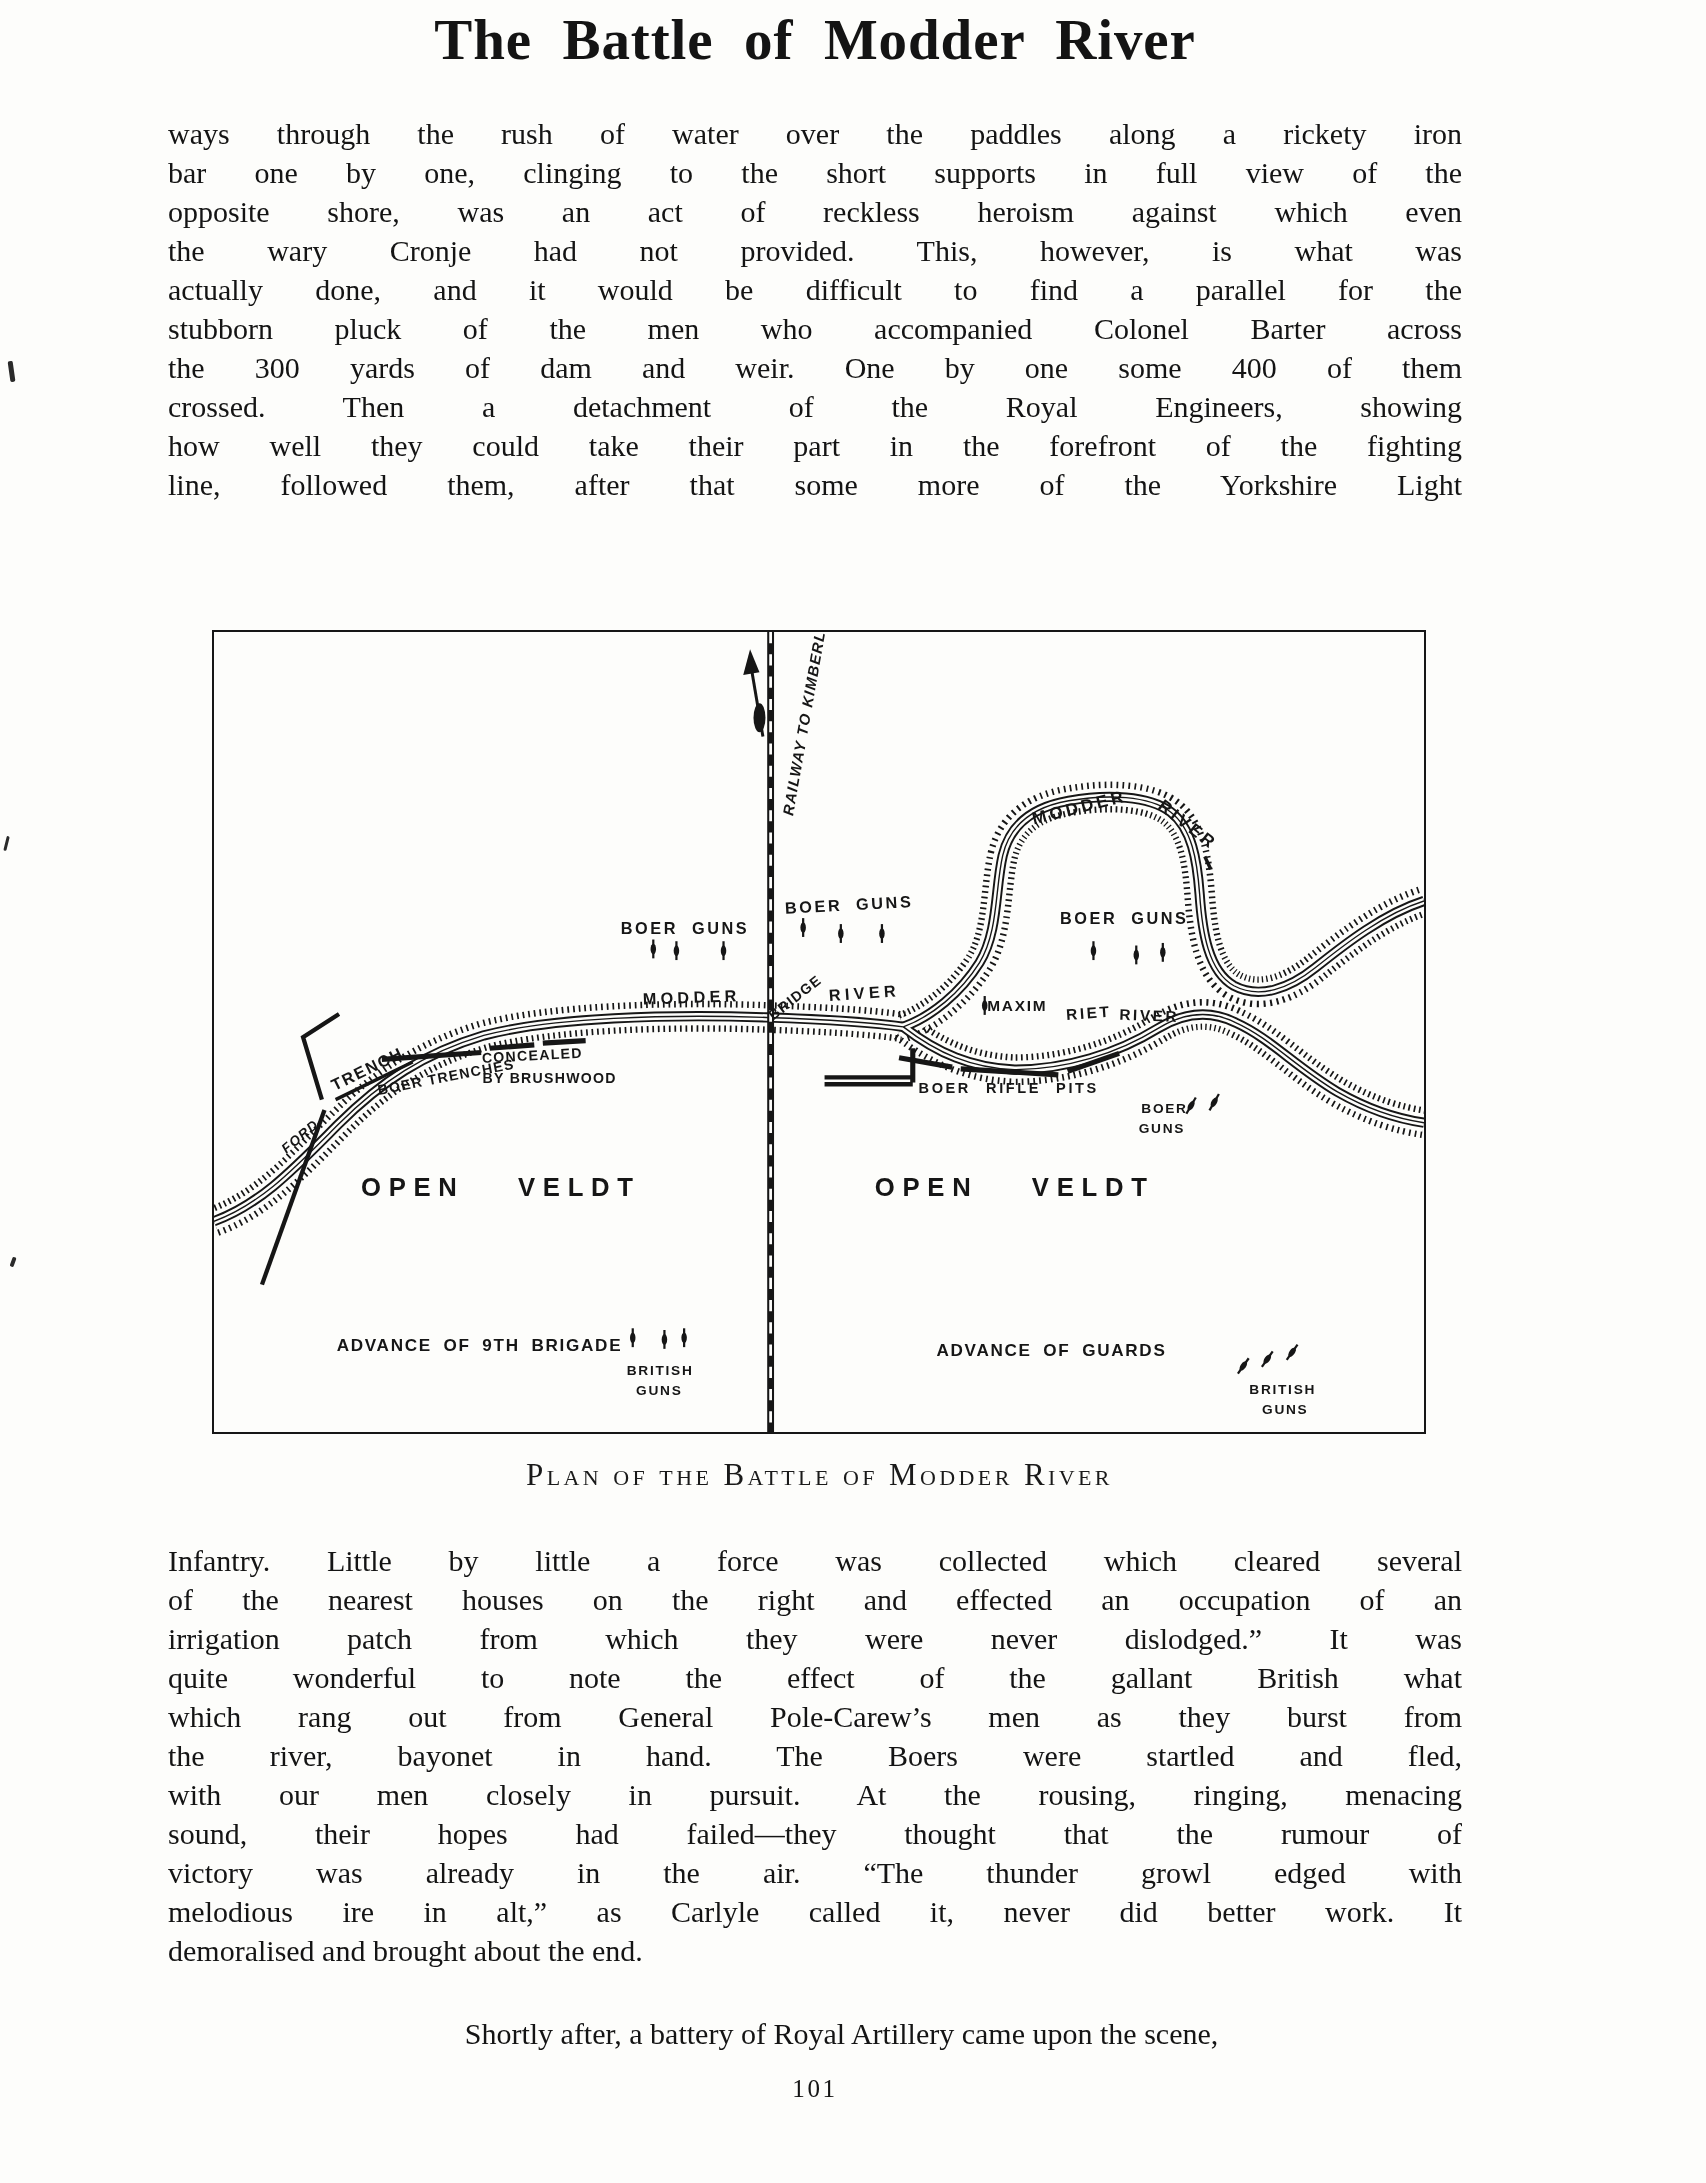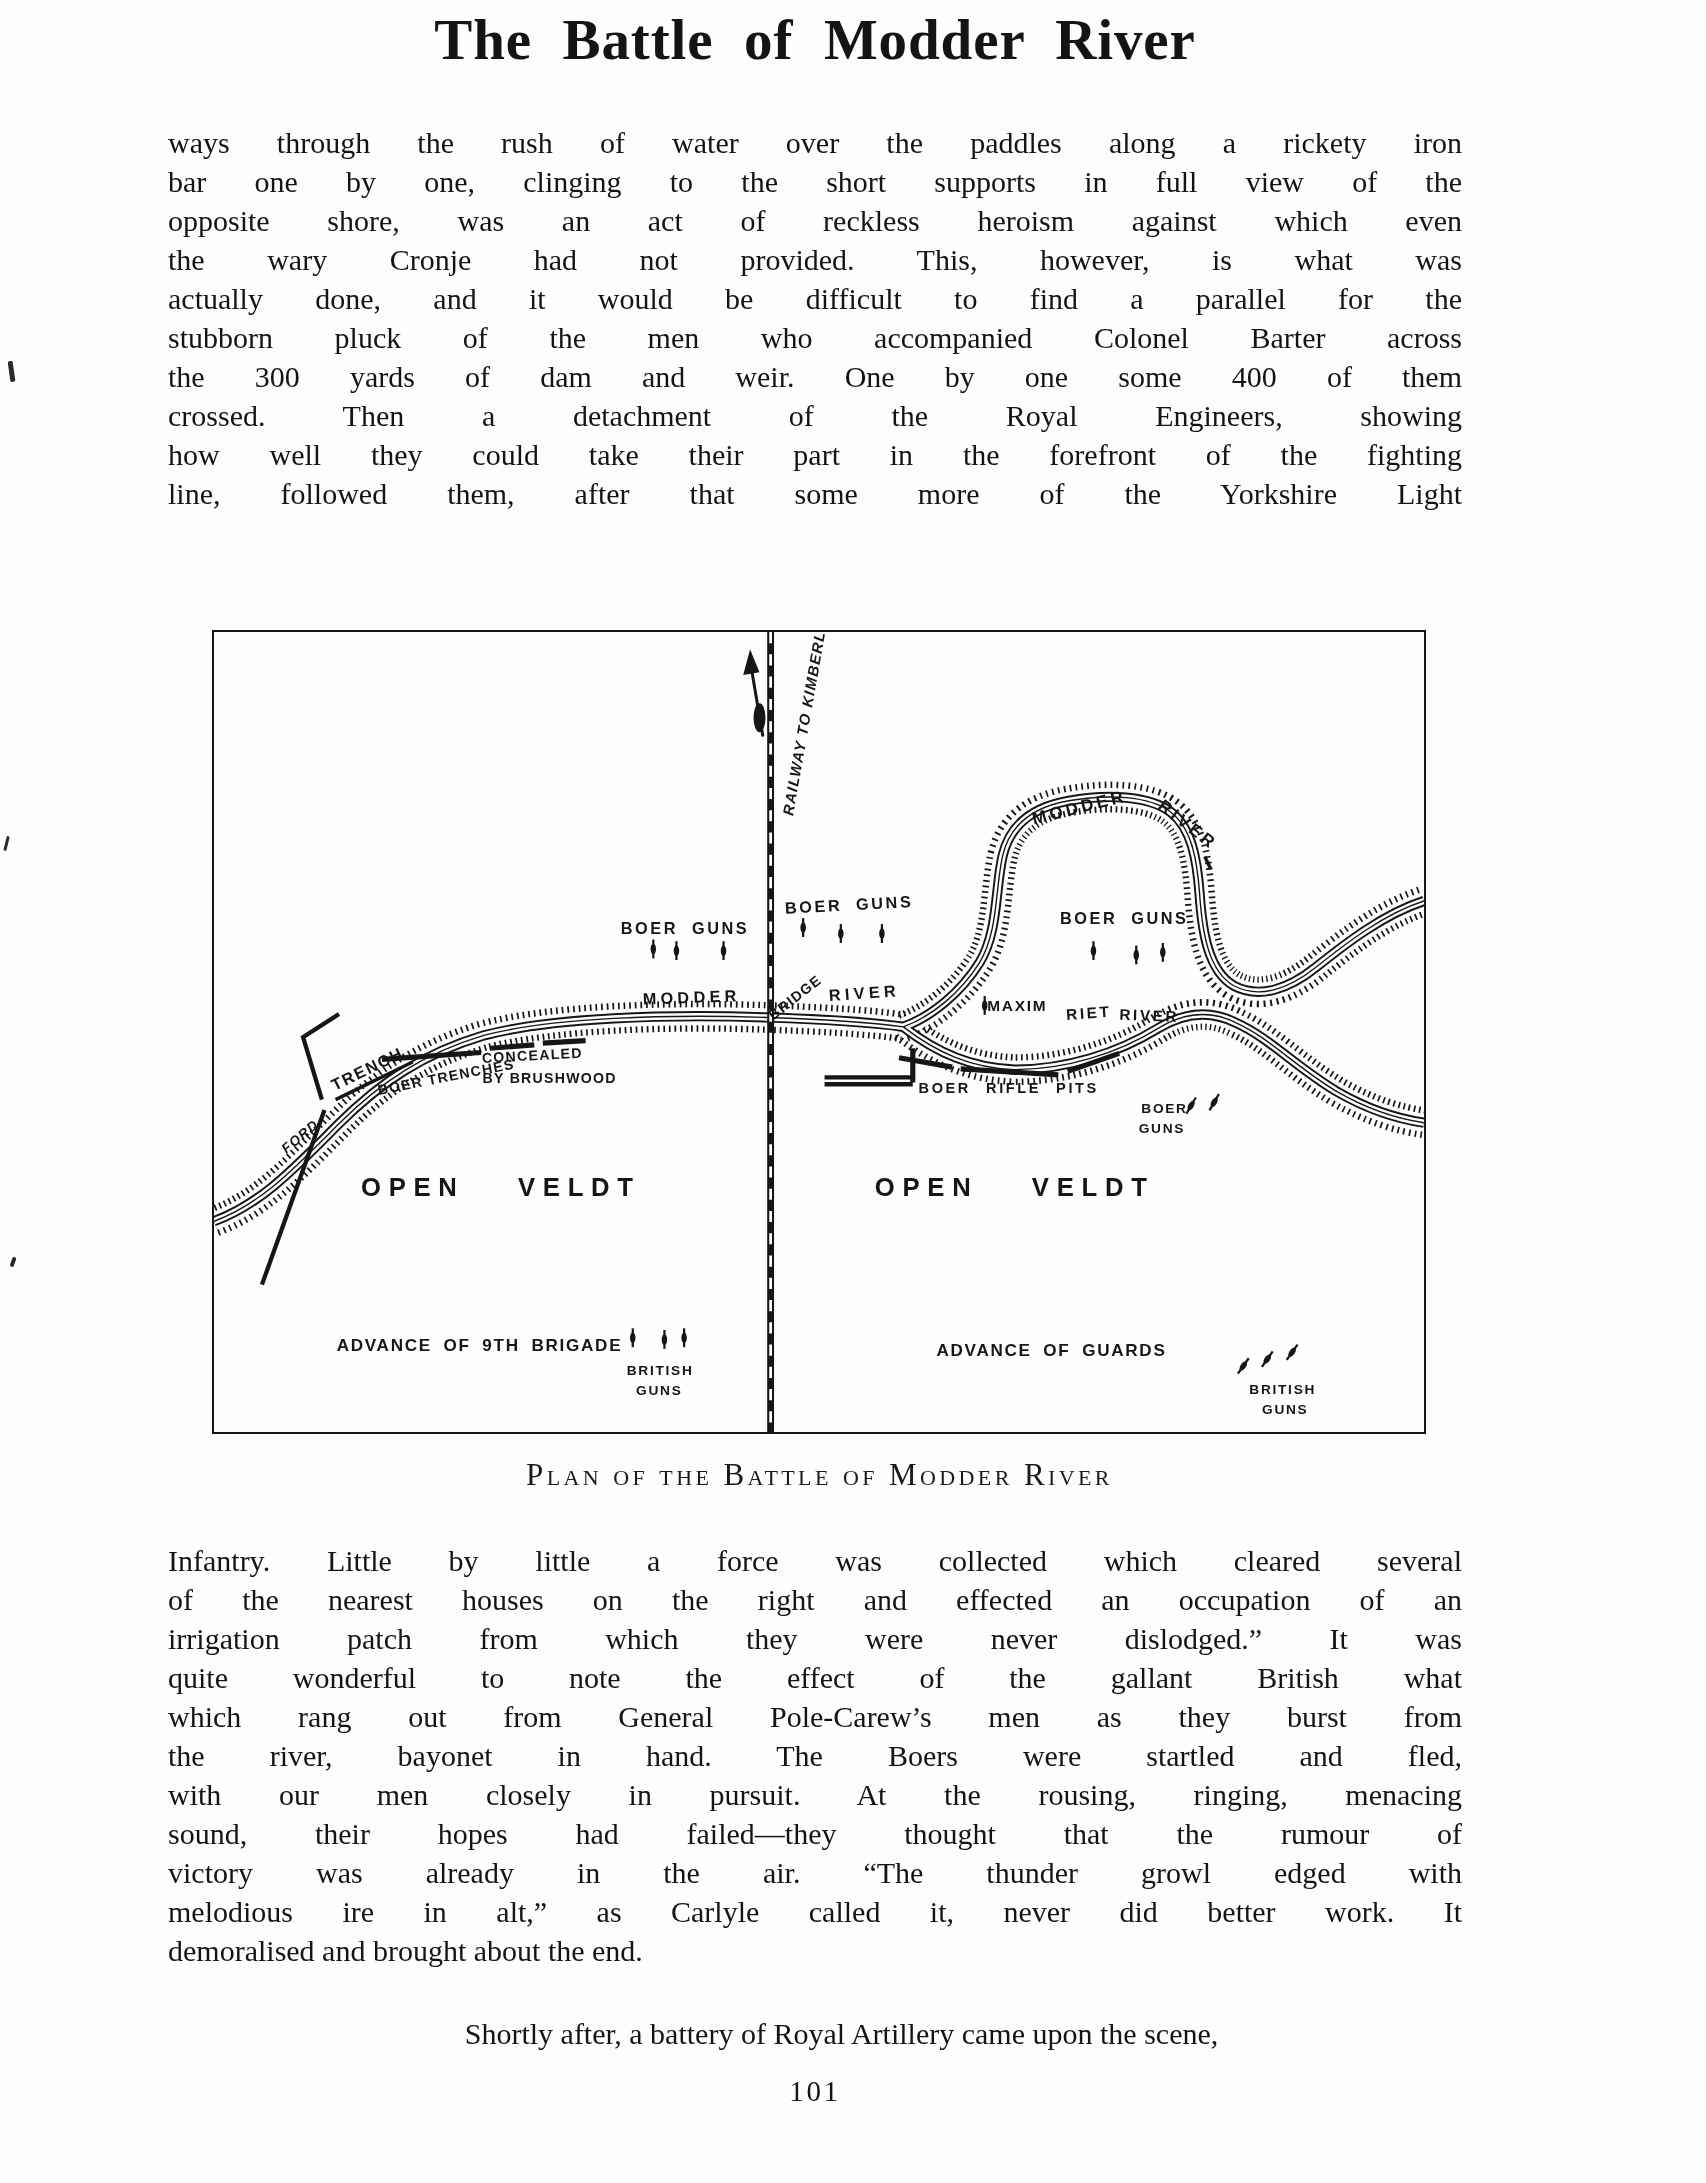--- a/index.html
+++ b/index.html
@@ -6,21 +6,21 @@
   .page{
     position:relative; width:1706px; height:2183px; background:#fdfdfb;
     font-family:"Liberation Serif", serif; color:#141414; overflow:hidden;
   }
   .page-title{
     position:absolute; left:168px; top:6.8px; width:1294px;
     text-align:center; font-size:57px; font-weight:bold;
     word-spacing:15.4px; letter-spacing:0.9px;
   }
   .para{ position:absolute; left:168px; width:1294px; font-size:30px; line-height:39px; }
-  #para1{ top:123px; }
+  #para1{ top:114px; }
   #para2{ top:1541px; }
   #para3{ top:2014px; }
   .para .line{ text-align:justify; height:39px; overflow:hidden; }
   .para .line::after{ content:""; display:inline-block; width:100%; height:0; }
   .no-justify-last .line:last-child{ text-align:left; }
   .no-justify-last .line:last-child::after{ content:none; }
   #para3 .line{ text-align:center; text-indent:53px; }
   #para3 .line::after{ content:none; }
 
   .map-frame{
@@ -29,21 +29,21 @@
   }
   .map-frame svg{ display:block; width:1210px; height:800px; }
 
   .figure-caption{
     position:absolute; left:212px; top:1457px; width:1215px;
     text-align:center; font-variant:small-caps; font-size:31px;
     letter-spacing:3.4px; color:#1a1a1a;
   }
   .page-number{
     position:absolute; left:168px; top:2075px; width:1294px;
-    text-align:center; font-size:29px; letter-spacing:2.6px;
+    text-align:center; font-size:25px; letter-spacing:2.6px;
   }
   .artifact{ position:absolute; background:#2a2a2a; border-radius:1.7px; }
   #art1{ left:8.6px; top:361px; width:5.1px; height:20.5px; transform:rotate(-8deg); }
   #art2{ left:5.1px;  top:836px; width:3.4px; height:15.4px; transform:rotate(14deg); }
   #art3{ left:11px; top:1257px; width:4.3px; height:10.3px; transform:rotate(20deg); }
 
   
   .rv-hatch{ fill:none; stroke:#161616; stroke-width:36; stroke-dasharray:2 4.5; }
   .rv-clear{ fill:none; stroke:#fdfdfb; stroke-width:21; }
   .rv-edge { fill:none; stroke:#161616; stroke-width:12; }

